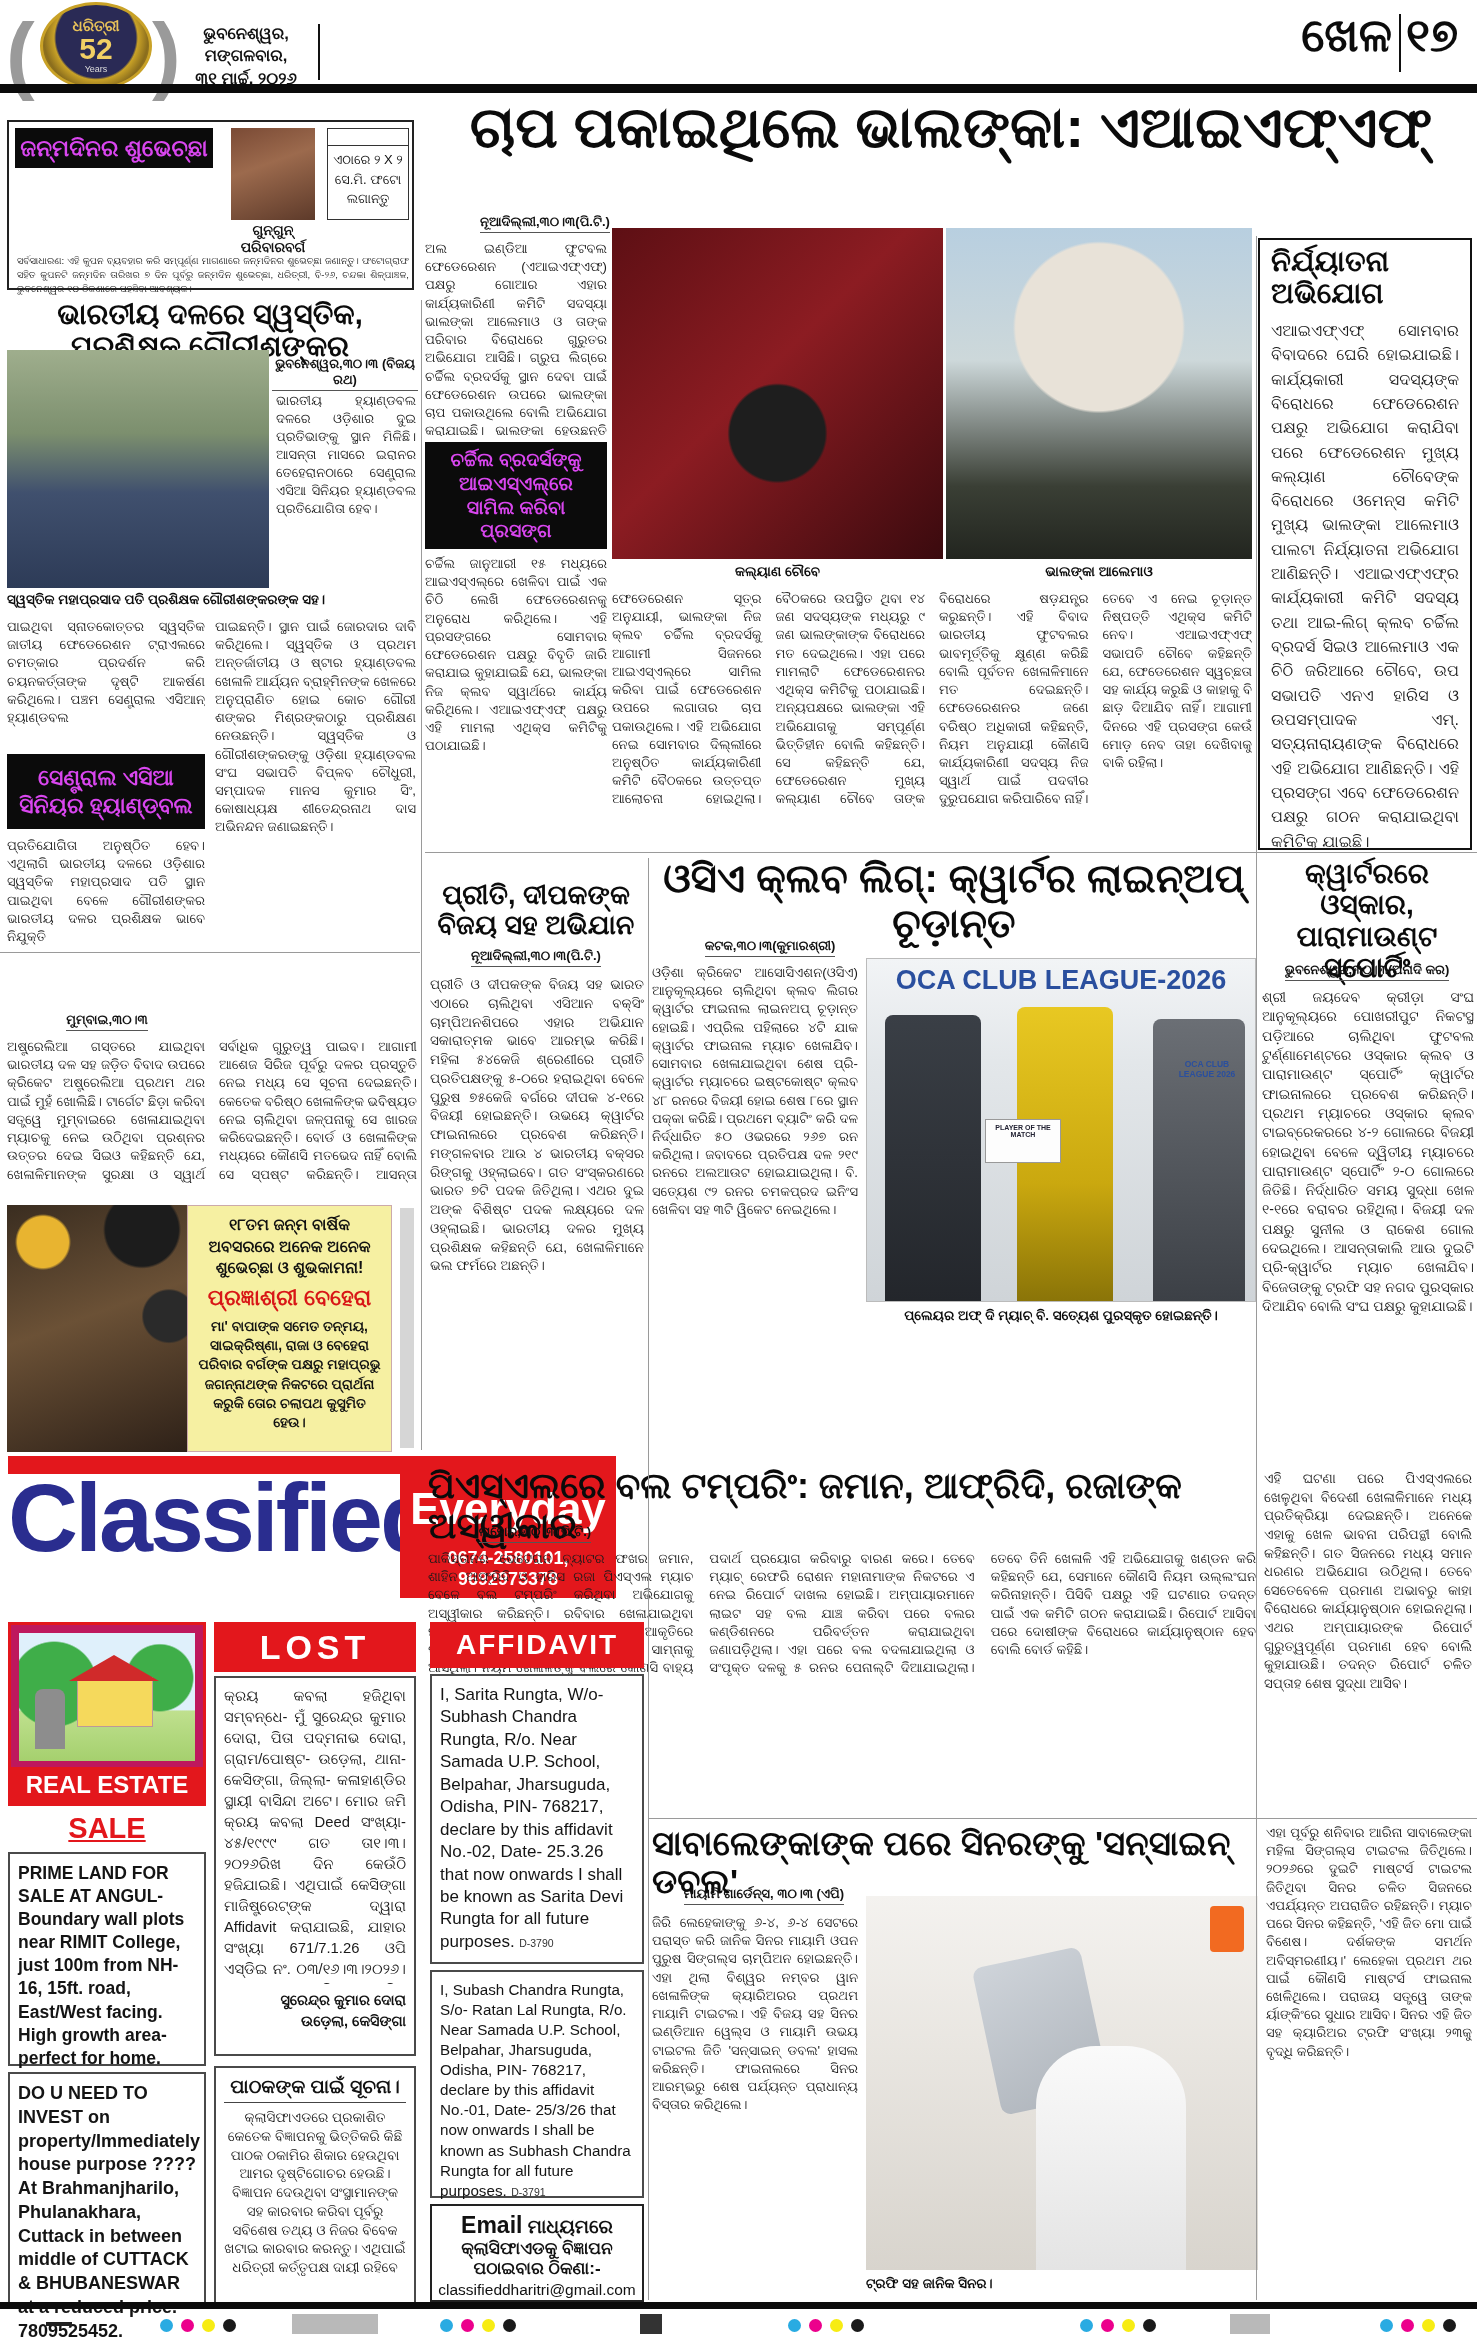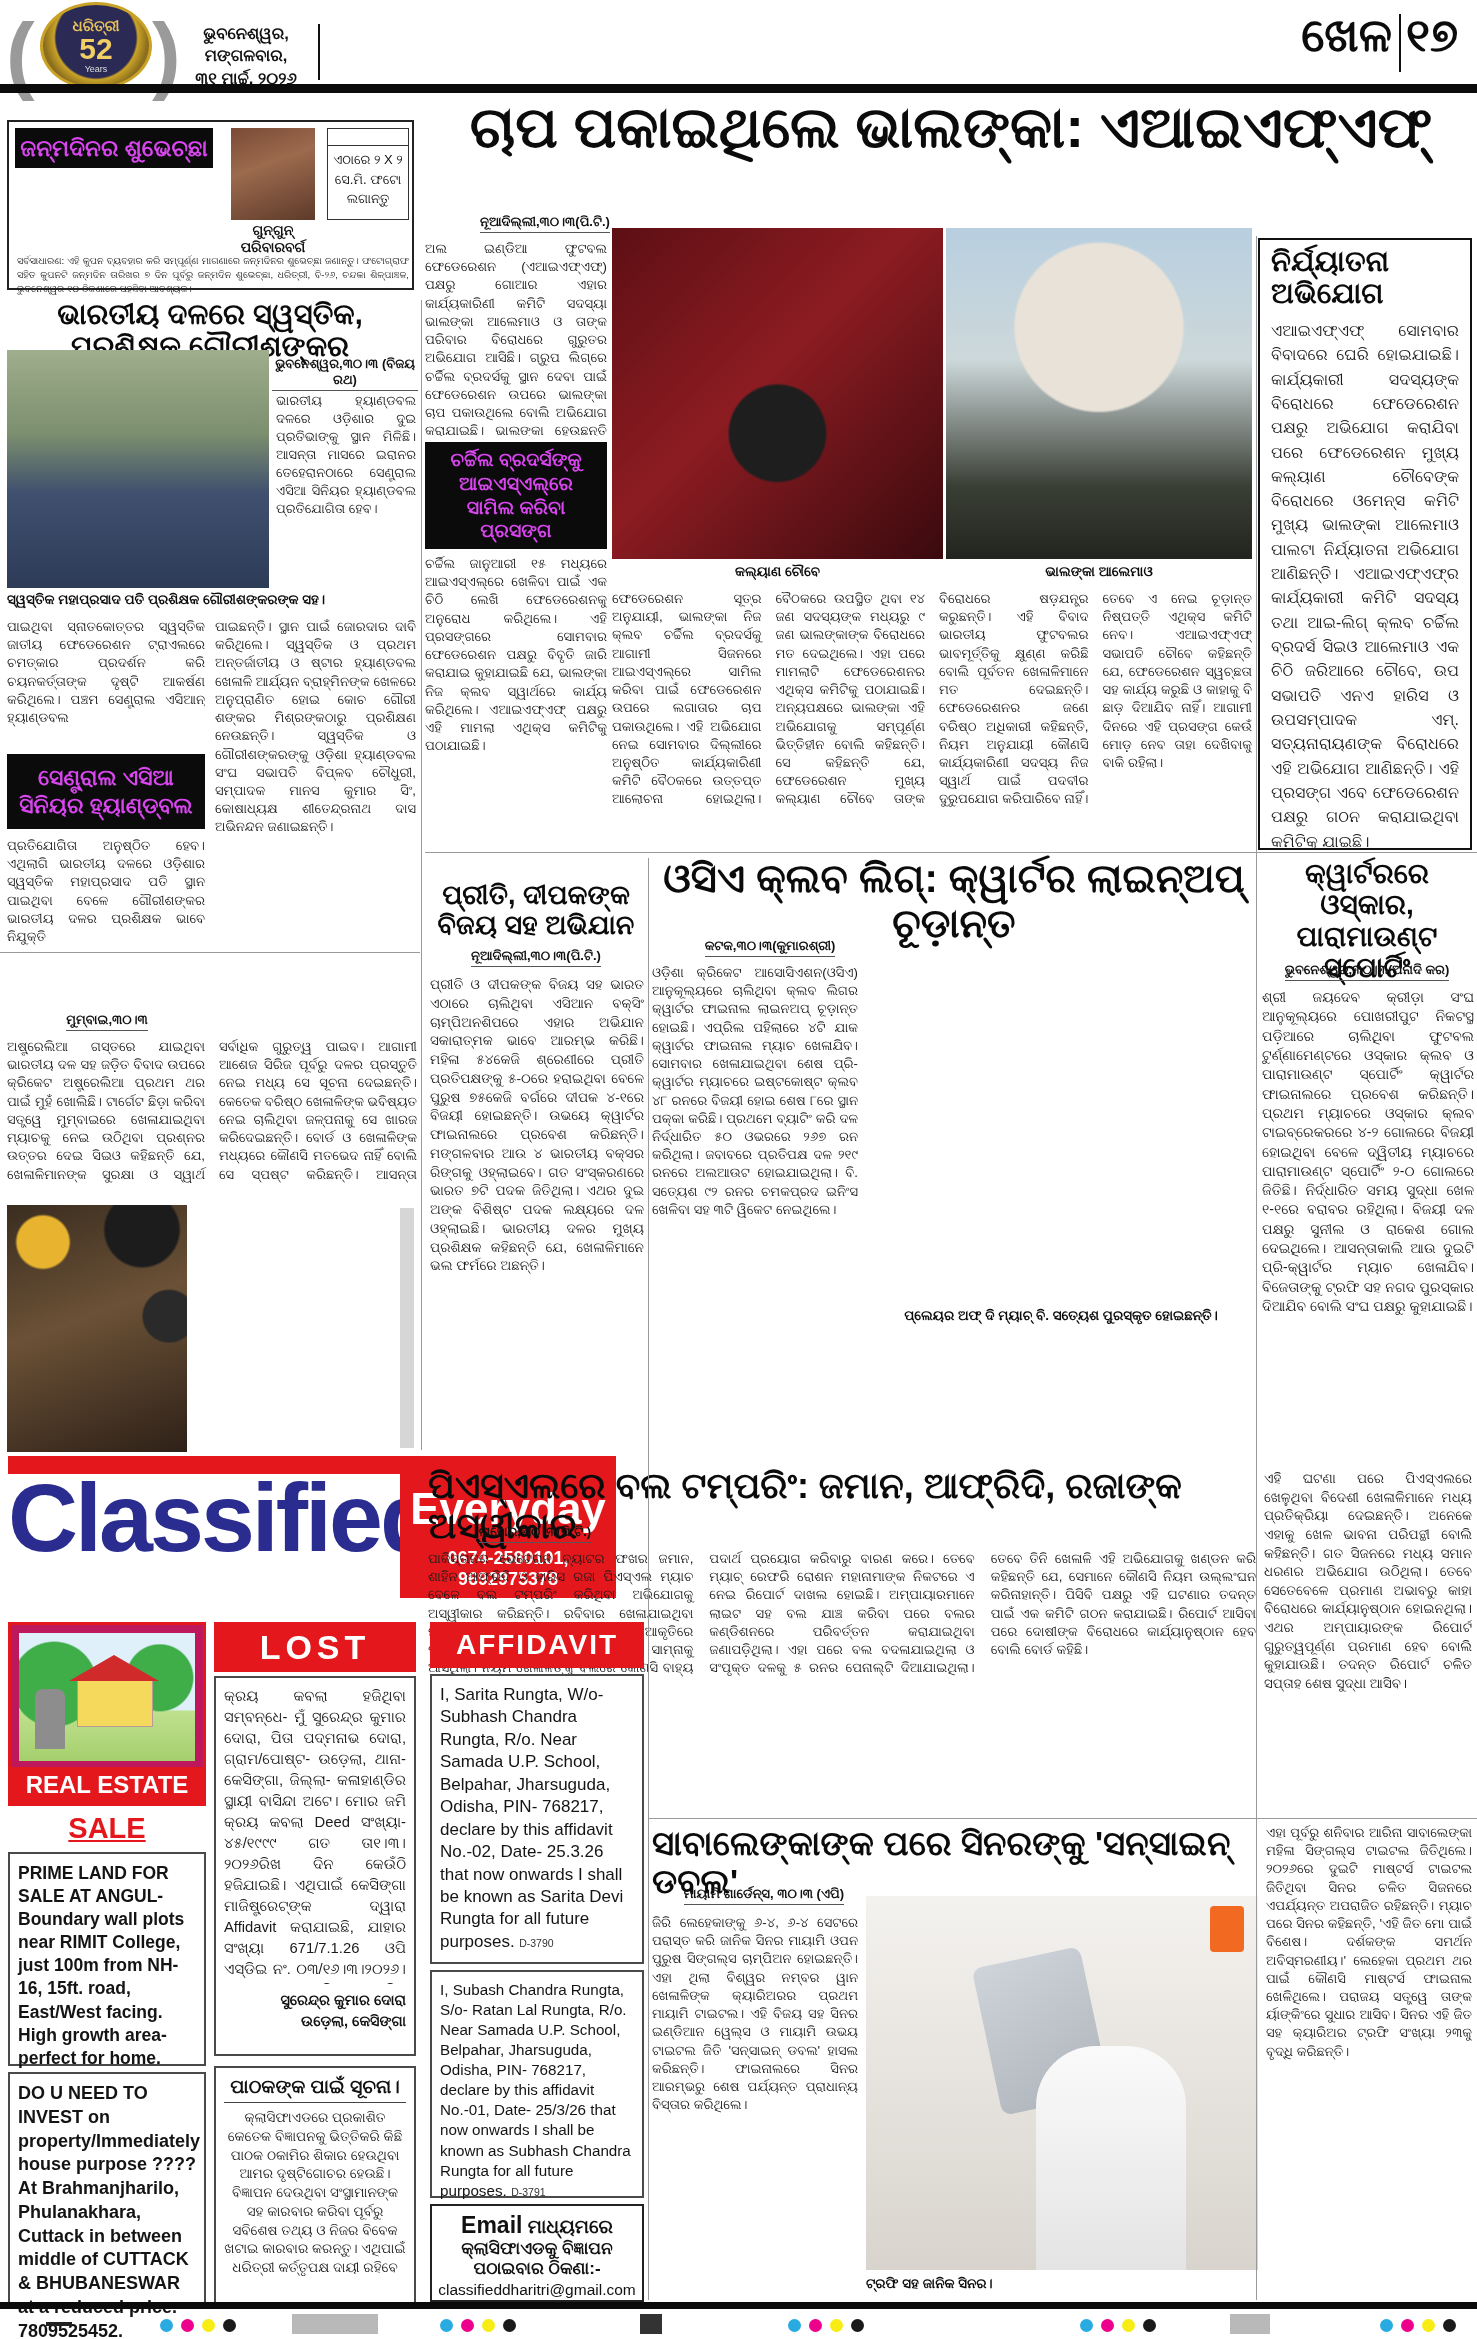--- a/index.html
+++ b/index.html
@@ -68,20 +68,25 @@
     <div class="banner" style="margin:8px 0;padding:10px 4px;font-size:22px;">ସେଣ୍ଟ୍ରାଲ ଏସିଆ ସିନିୟର ହ୍ୟାଣ୍ଡ୍‌ବଲ</div>
     <div class="body" style="height:108px;">ପ୍ରତିଯୋଗିତା ଅନୁଷ୍ଠିତ ହେବ। ଏଥିଲାଗି ଭାରତୀୟ ଦଳରେ ଓଡ଼ିଶାର ସ୍ୱସ୍ତିକ ମହାପ୍ରସାଦ ପତି ସ୍ଥାନ ପାଇଥିବା ବେଳେ ଗୌରୀଶଙ୍କର ଭାରତୀୟ ଦଳର ପ୍ରଶିକ୍ଷକ ଭାବେ ନିଯୁକ୍ତି</div>
   </div>
   <div class="abs body" style="left:215px;top:618px;width:201px;height:332px;">ପାଇଛନ୍ତି। ସ୍ଥାନ ପାଇଁ ଜୋରଦାର ଦାବି କରିଥିଲେ। ସ୍ୱସ୍ତିକ ଓ ପ୍ରଥମ ଅନ୍ତର୍ଜାତୀୟ ଓ ଷ୍ଟାର ହ୍ୟାଣ୍ଡବଲ ଖେଳାଳି ଆର୍ଯ୍ୟନ ବ୍ରାହ୍ମିନଙ୍କ ଖେଳରେ ଅନୁପ୍ରାଣିତ ହୋଇ କୋଚ ଗୌରୀ ଶଙ୍କର ମିଶ୍ରଙ୍କଠାରୁ ପ୍ରଶିକ୍ଷଣ ନେଉଛନ୍ତି। ସ୍ୱସ୍ତିକ ଓ ଗୌରୀଶଙ୍କରଙ୍କୁ ଓଡ଼ିଶା ହ୍ୟାଣ୍ଡବଲ ସଂଘ ସଭାପତି ବିପ୍ଳବ ଚୌଧୁରୀ, ସମ୍ପାଦକ ମାନସ କୁମାର ସିଂ, କୋଷାଧ୍ୟକ୍ଷ ଶୀତେନ୍ଦ୍ରନାଥ ଦାସ ଅଭିନନ୍ଦନ ଜଣାଇଛନ୍ତି।</div>
   <div class="abs thin" style="left:0;top:952px;width:420px;height:1px;"></div>
 
   <div class="abs center dl" style="left:7px;top:1012px;width:200px;"><span>ମୁମ୍ବାଇ,୩୦।୩</span></div>
   <div class="abs body" style="left:7px;top:1038px;width:410px;height:156px;column-count:2;column-gap:14px;">ଅଷ୍ଟ୍ରେଲିଆ ଗସ୍ତରେ ଯାଇଥିବା ଭାରତୀୟ ଦଳ ସହ ଜଡ଼ିତ ବିବାଦ ଉପରେ କ୍ରିକେଟ ଅଷ୍ଟ୍ରେଲିଆ ପ୍ରଥମ ଥର ପାଇଁ ମୁହଁ ଖୋଲିଛି। ଟାର୍ଗେଟ ଛିଡ଼ା କରିବା ସତ୍ତ୍ୱେ ମୁମ୍ବାଇରେ ଖେଳାଯାଇଥିବା ମ୍ୟାଚକୁ ନେଇ ଉଠିଥିବା ପ୍ରଶ୍ନର ଉତ୍ତର ଦେଇ ସିଇଓ କହିଛନ୍ତି ଯେ, ଖେଳାଳିମାନଙ୍କ ସୁରକ୍ଷା ଓ ସ୍ୱାର୍ଥ ସର୍ବାଧିକ ଗୁରୁତ୍ୱ ପାଇବ। ଆଗାମୀ ଆଶେଜ ସିରିଜ ପୂର୍ବରୁ ଦଳର ପ୍ରସ୍ତୁତି ନେଇ ମଧ୍ୟ ସେ ସୂଚନା ଦେଇଛନ୍ତି। କେତେକ ବରିଷ୍ଠ ଖେଳାଳିଙ୍କ ଭବିଷ୍ୟତ ନେଇ ଚାଲିଥିବା ଜଳ୍ପନାକୁ ସେ ଖାରଜ କରିଦେଇଛନ୍ତି। ବୋର୍ଡ ଓ ଖେଳାଳିଙ୍କ ମଧ୍ୟରେ କୌଣସି ମତଭେଦ ନାହିଁ ବୋଲି ସେ ସ୍ପଷ୍ଟ କରିଛନ୍ତି। ଆସନ୍ତା ମାସରେ କେନ୍ଦ୍ରୀୟ ଚୁକ୍ତି ଘୋଷଣା କରାଯିବ।</div>
 
   <div class="abs photo" style="left:7px;top:1205px;width:180px;height:247px;background:radial-gradient(circle at 20% 15%,#e8b430 0 10%,transparent 11%),radial-gradient(circle at 75% 10%,#1c1c1c 0 14%,transparent 15%),radial-gradient(circle at 90% 45%,#2a2a2a 0 12%,transparent 13%),linear-gradient(160deg,#3a2d20 0%,#6b5136 45%,#2e2118 100%);"></div>
+  <div class="abs" style="left:187px;top:1205px;width:205px;height:247px;background:#f6f0a2;border:1px solid #caa;box-sizing:border-box;padding:8px 7px;text-align:center;">
+    <div style="font-weight:bold;font-size:16px;line-height:1.35;">୧୮ତମ ଜନ୍ମ ବାର୍ଷିକ ଅବସରରେ ଅନେକ ଅନେକ ଶୁଭେଚ୍ଛା ଓ ଶୁଭକାମନା!</div>
+    <div style="font-weight:bold;font-size:22px;color:#d81616;margin:6px 0;">ପ୍ରଜ୍ଞାଶ୍ରୀ ବେହେରା</div>
+    <div style="font-weight:bold;font-size:13.8px;line-height:1.4;">ମା' ବାପାଙ୍କ ସମେତ ତନ୍ମୟ, ସାଇକ୍ରିଷ୍ଣା, ରାଜା ଓ ବେହେରା ପରିବାର ବର୍ଗଙ୍କ ପକ୍ଷରୁ ମହାପ୍ରଭୁ ଜଗନ୍ନାଥଙ୍କ ନିକଟରେ ପ୍ରାର୍ଥନା କରୁକି ତୋର ଚଲାପଥ କୁସୁମିତ ହେଉ।</div>
+  </div>
   <div class="abs" style="left:400px;top:1208px;width:14px;height:240px;background:#d6d6d6;"></div>
 
   <div class="abs redbar" style="left:8px;top:1456px;width:608px;height:18px;"></div>
   <div class="abs" style="left:8px;top:1462px;width:392px;font-weight:bold;font-size:97px;color:#2a2d8f;letter-spacing:-3px;">Classified</div>
   <div class="abs redbar center" style="left:400px;top:1474px;width:216px;height:124px;">
     <div style="color:#fff;font-weight:bold;font-size:44px;margin-top:10px;">Everyday</div>
     <div style="color:#fff;font-weight:bold;font-size:18px;margin-top:14px;">0674-2580101, 9692975378</div>
   </div>
 
   <div class="abs hl center" style="left:425px;top:96px;width:1052px;font-size:57px;">ଚାପ ପକାଇଥିଲେ ଭାଲଙ୍କା: ଏଆଇଏଫ୍‌ଏଫ୍</div>
@@ -107,20 +112,28 @@
 
   <div class="abs thin" style="left:425px;top:852px;width:1052px;height:1px;"></div>
 
   <div class="abs hl center" style="left:428px;top:880px;width:216px;font-size:27px;">ପ୍ରୀତି, ଦୀପକଙ୍କ ବିଜୟ ସହ ଅଭିଯାନ</div>
   <div class="abs center dl" style="left:428px;top:948px;width:216px;"><span>ନୂଆଦିଲ୍ଲୀ,୩୦।୩(ପି.ଟି.)</span></div>
   <div class="abs body" style="left:430px;top:976px;width:214px;height:478px;font-size:13.6px;">ପ୍ରୀତି ଓ ଦୀପକଙ୍କ ବିଜୟ ସହ ଭାରତ ଏଠାରେ ଚାଲିଥିବା ଏସିଆନ ବକ୍ସିଂ ଚାମ୍ପିଅନଶିପରେ ଏହାର ଅଭିଯାନ ସକାରାତ୍ମକ ଭାବେ ଆରମ୍ଭ କରିଛି। ମହିଳା ୫୪କେଜି ଶ୍ରେଣୀରେ ପ୍ରୀତି ପ୍ରତିପକ୍ଷଙ୍କୁ ୫-୦ରେ ହରାଇଥିବା ବେଳେ ପୁରୁଷ ୭୫କେଜି ବର୍ଗରେ ଦୀପକ ୪-୧ରେ ବିଜୟୀ ହୋଇଛନ୍ତି। ଉଭୟେ କ୍ୱାର୍ଟର ଫାଇନାଲରେ ପ୍ରବେଶ କରିଛନ୍ତି। ମଙ୍ଗଳବାର ଆଉ ୪ ଭାରତୀୟ ବକ୍ସର ରିଙ୍ଗକୁ ଓହ୍ଲାଇବେ। ଗତ ସଂସ୍କରଣରେ ଭାରତ ୭ଟି ପଦକ ଜିତିଥିଲା। ଏଥର ଦୁଇ ଅଙ୍କ ବିଶିଷ୍ଟ ପଦକ ଲକ୍ଷ୍ୟରେ ଦଳ ଓହ୍ଲାଇଛି। ଭାରତୀୟ ଦଳର ମୁଖ୍ୟ ପ୍ରଶିକ୍ଷକ କହିଛନ୍ତି ଯେ, ଖେଳାଳିମାନେ ଭଲ ଫର୍ମରେ ଅଛନ୍ତି।</div>
 
   <div class="abs hl center" style="left:652px;top:856px;width:604px;font-size:40px;">ଓସିଏ କ୍ଲବ ଲିଗ୍: କ୍ୱାର୍ଟର ଲାଇନ୍‌ଅପ୍ ଚୂଡ଼ାନ୍ତ</div>
   <div class="abs center dl" style="left:660px;top:938px;width:220px;"><span>କଟକ,୩୦।୩(କୁମାରଶ୍ରୀ)</span></div>
   <div class="abs body" style="left:652px;top:964px;width:206px;height:490px;">ଓଡ଼ିଶା କ୍ରିକେଟ ଆସୋସିଏଶନ(ଓସିଏ) ଆନୁକୂଲ୍ୟରେ ଚାଲିଥିବା କ୍ଲବ ଲିଗର କ୍ୱାର୍ଟର ଫାଇନାଲ ଲାଇନଅପ୍ ଚୂଡ଼ାନ୍ତ ହୋଇଛି। ଏପ୍ରିଲ ପହିଲାରେ ୪ଟି ଯାକ କ୍ୱାର୍ଟର ଫାଇନାଲ ମ୍ୟାଚ ଖେଳାଯିବ। ସୋମବାର ଖେଳାଯାଇଥିବା ଶେଷ ପ୍ରି-କ୍ୱାର୍ଟର ମ୍ୟାଚରେ ଇଷ୍ଟକୋଷ୍ଟ କ୍ଲବ ୪୮ ରନରେ ବିଜୟୀ ହୋଇ ଶେଷ ୮ରେ ସ୍ଥାନ ପକ୍କା କରିଛି। ପ୍ରଥମେ ବ୍ୟାଟିଂ କରି ଦଳ ନିର୍ଦ୍ଧାରିତ ୫୦ ଓଭରରେ ୨୬୭ ରନ କରିଥିଲା। ଜବାବରେ ପ୍ରତିପକ୍ଷ ଦଳ ୨୧୯ ରନରେ ଅଲଆଉଟ ହୋଇଯାଇଥିଲା। ବି. ସତ୍ୟେଶ ୯୨ ରନର ଚମକପ୍ରଦ ଇନିଂସ ଖେଳିବା ସହ ୩ଟି ୱିକେଟ ନେଇଥିଲେ।</div>
+  <div class="abs photo" style="left:866px;top:958px;width:390px;height:344px;background:linear-gradient(180deg,#f2f4f6 0%,#e3e7ea 30%,#cfd4d8 100%);border:1px solid #bbb;box-sizing:border-box;">
+    <div class="center" style="color:#2a4f9e;font-weight:bold;font-size:27px;padding-top:6px;font-family:'Liberation Sans',sans-serif;">OCA CLUB LEAGUE-2026</div>
+    <div class="abs" style="left:18px;top:56px;width:96px;height:286px;background:linear-gradient(180deg,#3a3f46 0%,#23262b 100%);border-radius:8px 8px 0 0;"></div>
+    <div class="abs" style="left:150px;top:48px;width:96px;height:294px;background:linear-gradient(180deg,#e8c822 0%,#caa80f 60%,#8a7408 100%);border-radius:8px 8px 0 0;"></div>
+    <div class="abs" style="left:286px;top:60px;width:92px;height:282px;background:linear-gradient(180deg,#6b6f75 0%,#3c4046 100%);border-radius:8px 8px 0 0;"></div>
+    <div class="abs center" style="left:118px;top:160px;width:76px;height:44px;background:#fdfdfd;border:1px solid #999;font-size:7px;font-weight:bold;color:#223;padding-top:4px;box-sizing:border-box;">PLAYER OF THE MATCH</div>
+    <div class="abs center" style="left:300px;top:100px;width:80px;font-size:8.5px;font-weight:bold;color:#2a4f9e;">OCA CLUB LEAGUE 2026</div>
+  </div>
   <div class="abs cap center" style="left:866px;top:1308px;width:390px;">ପ୍ଲେୟର ଅଫ୍ ଦି ମ୍ୟାଚ୍ ବି. ସତ୍ୟେଶ ପୁରସ୍କୃତ ହୋଇଛନ୍ତି।</div>
 
   <div class="abs hl center" style="left:1262px;top:858px;width:210px;font-size:28px;">
     <div>କ୍ୱାର୍ଟରରେ ଓସ୍କାର,</div>
     <div>ପାରାମାଉଣ୍ଟ ସ୍ପୋର୍ଟିଂ</div>
   </div>
   <div class="abs center dl" style="left:1262px;top:962px;width:210px;"><span>ଭୁବନେଶ୍ୱର,୩୦।୩(ଅନାଦି କର)</span></div>
   <div class="abs body" style="left:1262px;top:988px;width:212px;height:466px;font-size:14px;">ଶ୍ରୀ ଜୟଦେବ କ୍ରୀଡ଼ା ସଂଘ ଆନୁକୂଲ୍ୟରେ ପୋଖରୀପୁଟ ନିକଟସ୍ଥ ପଡ଼ିଆରେ ଚାଲିଥିବା ଫୁଟବଲ ଟୁର୍ଣ୍ଣାମେଣ୍ଟରେ ଓସ୍କାର କ୍ଲବ ଓ ପାରାମାଉଣ୍ଟ ସ୍ପୋର୍ଟିଂ କ୍ୱାର୍ଟର ଫାଇନାଲରେ ପ୍ରବେଶ କରିଛନ୍ତି। ପ୍ରଥମ ମ୍ୟାଚରେ ଓସ୍କାର କ୍ଲବ ଟାଇବ୍ରେକରରେ ୪-୨ ଗୋଲରେ ବିଜୟୀ ହୋଇଥିବା ବେଳେ ଦ୍ୱିତୀୟ ମ୍ୟାଚରେ ପାରାମାଉଣ୍ଟ ସ୍ପୋର୍ଟିଂ ୨-୦ ଗୋଲରେ ଜିତିଛି। ନିର୍ଦ୍ଧାରିତ ସମୟ ସୁଦ୍ଧା ଖେଳ ୧-୧ରେ ବରାବର ରହିଥିଲା। ବିଜୟୀ ଦଳ ପକ୍ଷରୁ ସୁନୀଲ ଓ ରାକେଶ ଗୋଲ ଦେଇଥିଲେ। ଆସନ୍ତାକାଲି ଆଉ ଦୁଇଟି ପ୍ରି-କ୍ୱାର୍ଟର ମ୍ୟାଚ ଖେଳାଯିବ। ବିଜେତାଙ୍କୁ ଟ୍ରଫି ସହ ନଗଦ ପୁରସ୍କାର ଦିଆଯିବ ବୋଲି ସଂଘ ପକ୍ଷରୁ କୁହାଯାଇଛ‌ି।</div>
 
   <div class="abs hl" style="left:428px;top:1466px;width:832px;font-size:36px;">ପିଏସ୍‌ଏଲରେ ବଲ ଟମ୍ପରିଂ: ଜମାନ, ଆଫ୍ରିଦି, ରଜାଙ୍କ ଅସ୍ୱୀକାର</div>

